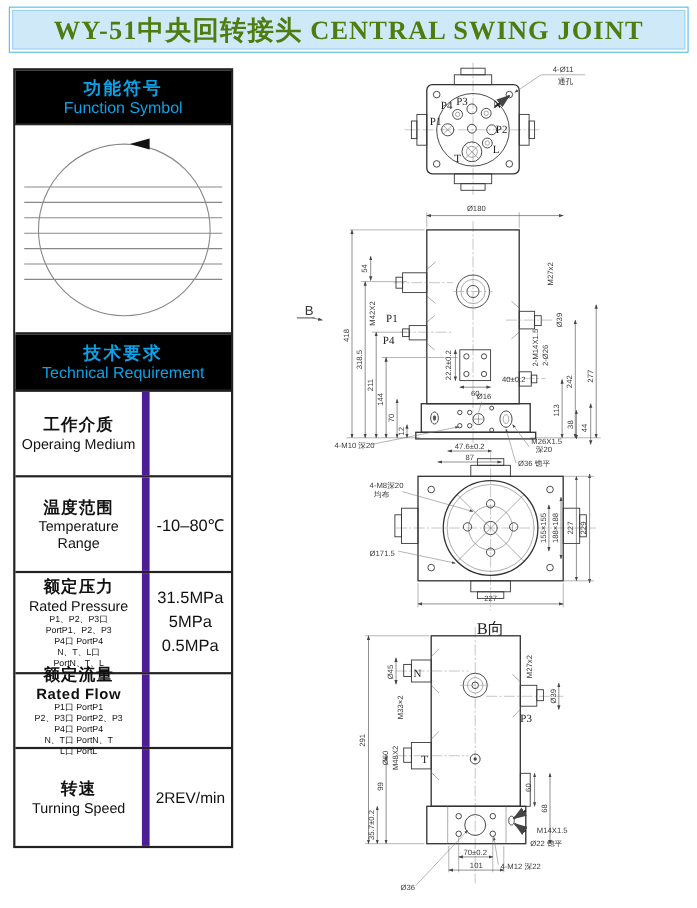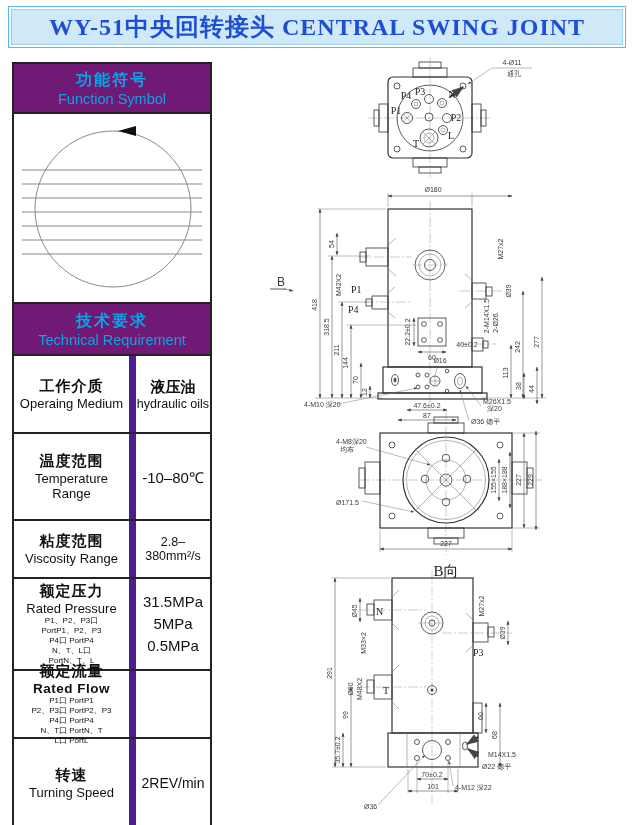--- a/index.html
+++ b/index.html
@@ -2,25 +2,25 @@
 <html><head>
 <meta charset="utf-8">
 <style>
   *{margin:0;padding:0;box-sizing:border-box}
   html,body{width:634px;height:825px}
   body{position:relative;background:#ffffff;font-family:"Liberation Sans",sans-serif;color:#111;overflow:hidden}
 
   
   .title{position:absolute;left:8px;top:6px;width:618px;height:42px;border:1px solid #56baec;padding:2px;background:#fff}
   .title-in{width:100%;height:100%;background:#d0e9f8;border:1px solid #9bd4f2;display:flex;align-items:center;justify-content:center;
-    color:#1d4ed8;font-family:"Liberation Serif",serif;font-weight:bold;font-size:24px;letter-spacing:1px;white-space:nowrap}
+    color:#4d7c0f;font-family:"Liberation Serif",serif;font-weight:bold;font-size:24px;letter-spacing:1px;white-space:nowrap}
 
   
   .panel{position:absolute;left:12px;top:62px;width:200px;border:2px solid #222;background:#fff}
-  .hdr{background:#701a75;text-align:center;color:#0ba3e8;border-bottom:2px solid #222;display:flex;flex-direction:column;justify-content:center}
+  .hdr{background:#000000;text-align:center;color:#0ba3e8;border-bottom:2px solid #222;display:flex;flex-direction:column;justify-content:center}
   .hdr1{height:50px}.hdr2{height:52px}
   .hzh{font-size:16px;font-weight:bold;letter-spacing:2px}
   .hen{font-size:14.5px}
   .symbol{height:190px;border-bottom:2px solid #222;background:#fff;display:flex;align-items:center;justify-content:center}
   .row{display:flex;border-bottom:2px solid #222}
   .row:last-child{border-bottom:none}
   .r1{height:78px}.r2{height:87px}.r3{height:58px}.r4{height:92px}.r5{height:68px}.r6{height:88px}
   .cl{width:122px;border-right:7px solid #4c1d95;display:flex;flex-direction:column;align-items:center;justify-content:center;padding:1px;text-align:center}
   .cr{flex:1;display:flex;flex-direction:column;align-items:center;justify-content:center;text-align:center}
   .zh{font-size:15px;font-weight:bold;letter-spacing:1px}
@@ -82,45 +82,32 @@
   <div class="hdr hdr2">
     <div class="hzh">技术要求</div>
     <div class="hen">Technical Requirement</div>
   </div>
 
   <div class="row r1">
     <div class="cl">
       <div class="zh">工作介质</div>
       <div class="en">Operaing Medium</div>
     </div>
-    <div class="cr">
-      <div class="vzh">液压油</div>
-      <div class="ven">hydraulic oils</div>
-    </div>
   </div>
 
   <div class="row r2">
     <div class="cl">
       <div class="zh">温度范围</div>
       <div class="en">Temperature Range</div>
     </div>
     <div class="cr">
       <div class="vbig">-10–80℃</div>
     </div>
   </div>
 
-  <div class="row r3">
-    <div class="cl">
-      <div class="zh">粘度范围</div>
-      <div class="en">Viscosity Range</div>
-    </div>
-    <div class="cr">
-      <div class="vmed">2.8–380mm²/s</div>
-    </div>
-  </div>
 
   <div class="row r4">
     <div class="cl">
       <div class="zh">额定压力</div>
       <div class="en">Rated Pressure</div>
       <div class="sub">P1、P2、P3口</div>
       <div class="sub">PortP1、P2、P3</div>
       <div class="sub">P4口  PortP4</div>
       <div class="sub">N、T、L口</div>
       <div class="sub">PortN、T、L</div>

